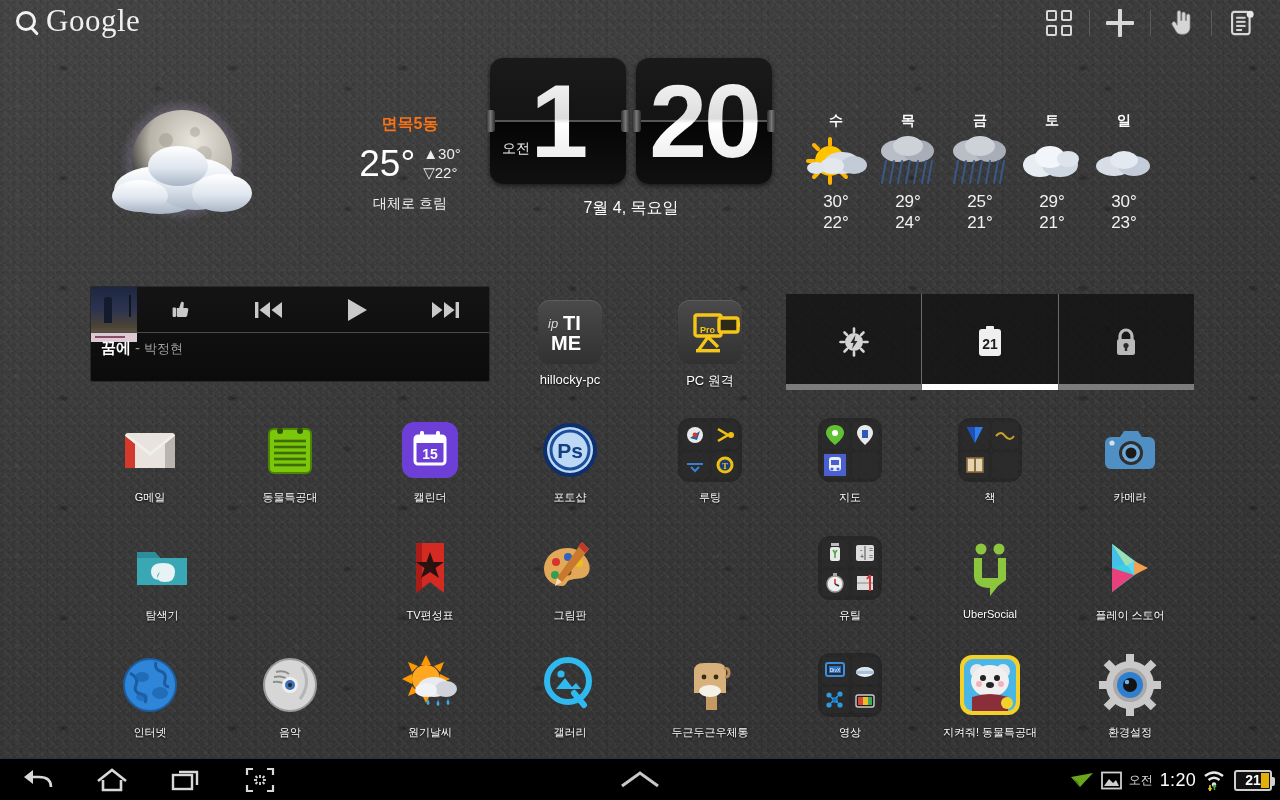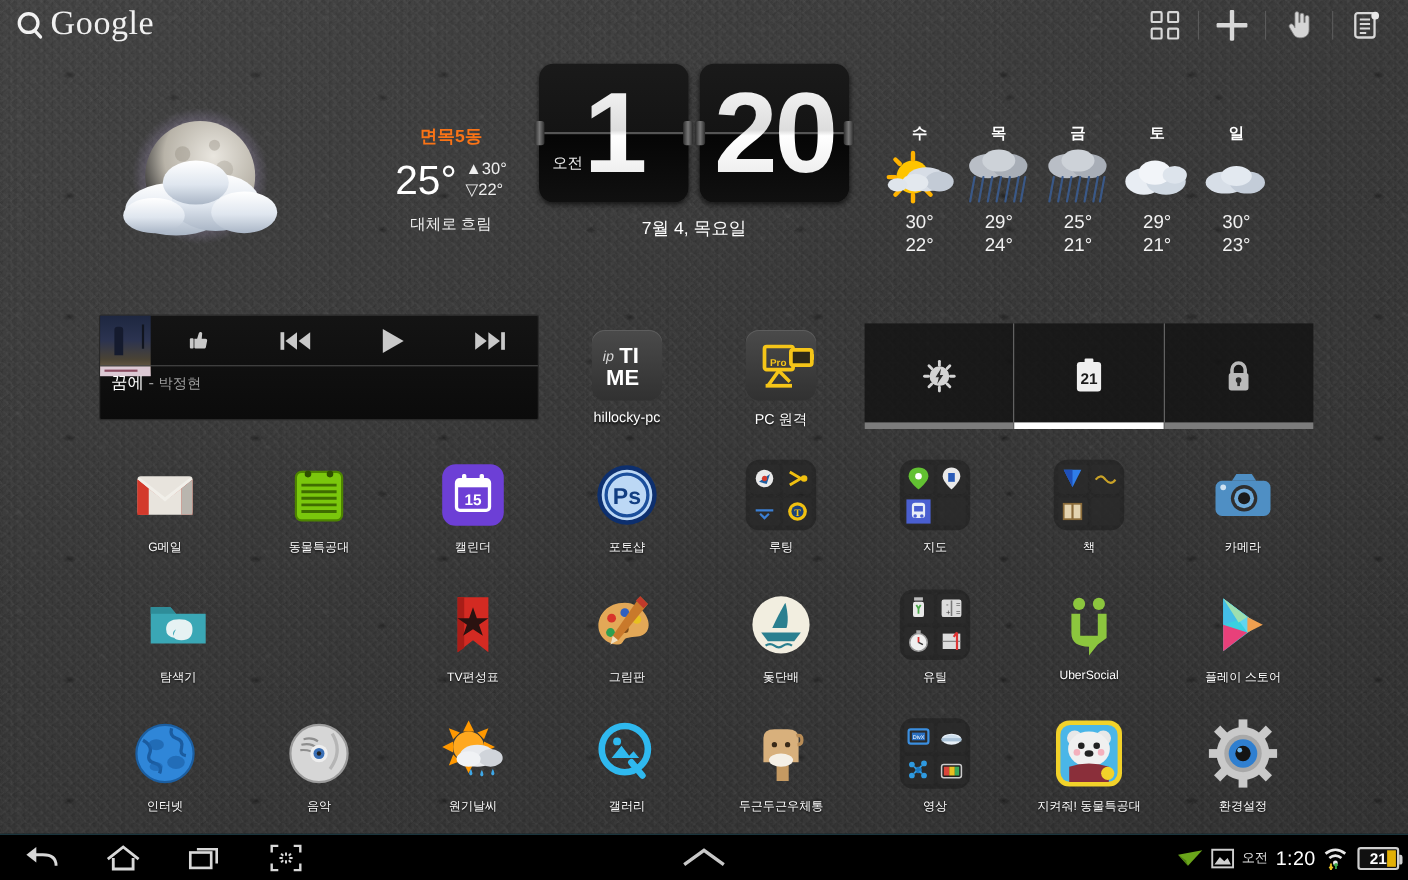--- a/index.html
+++ b/index.html
@@ -96,21 +96,21 @@
       background:linear-gradient(180deg,#1e2740 0%,#2b3350 40%,#4a4335 72%,#6a5b45 88%,#cbb8c6 100%);
       overflow:hidden; }
   #album-art .fig{ position:absolute; left:13px; top:10px; width:8px; height:26px; background:#151b2e; border-radius:3px 3px 0 0;}
   #album-art .tree{ position:absolute; right:6px; top:8px; width:2px; height:22px; background:#11151f;}
   #album-art .band{ position:absolute; left:0; bottom:0; width:100%; height:9px; background:#dcc9d4;}
   #album-art .band:after{ content:""; position:absolute; left:4px; top:3px; width:30px; height:2px; background:#8a4a60; }
   #mp-controls{ position:absolute; left:46px; top:0; right:0; height:45px; display:flex; align-items:center; }
   .mp-btn{ flex:1; display:flex; align-items:center; justify-content:center; cursor:pointer; height:45px; }
   #mp-divider{ position:absolute; left:0; top:45px; width:100%; height:1px; background:#4a4a4a; }
   #mp-track{ position:absolute; left:10px; top:52px; font-size:15px; }
-  #mp-title{ font-weight:normal; color:#fff; }
+  #mp-title{ font-weight:bold; color:#fff; }
   #mp-dash{ color:#9a9a9a; margin:0 4px; }
   #mp-artist{ color:#9e9e9e; font-size:13px; }
 
   
   #control-widget{ position:absolute; left:786px; top:294px; width:408px; height:96px; display:flex;
       background:rgba(18,18,18,.82); }
   .cw{ flex:1; position:relative; display:flex; align-items:center; justify-content:center; cursor:pointer; }
   .cw + .cw{ border-left:1px solid #6a6a6a; }
   .cw-bar{ position:absolute; left:0; bottom:0; width:100%; height:6px; background:#7c7c7c; }
   .cw.active .cw-bar{ background:#fff; }
@@ -640,33 +640,20 @@
         <circle cx="17" cy="39" r="4" fill="#2fa050"></circle>
         <circle cx="30" cy="36" r="3.5" fill="#7b4a18"></circle>
         <path d="M44 6 L51 13 L24 46 L17 50 L19 42z" fill="#c9792b"></path>
         <path d="M44 6 L51 13 L47 17 L40 10z" fill="#c03a2b"></path>
         <path d="M17 50 L19 42 L24 46z" fill="#f0e0c0"></path>
       </svg>
     </div>
     <div class="lbl">그림판</div>
   </div>
 
-  <div class="app" style="left:650px;top:536px">
-    <div class="ic">
-      <svg width="64" height="64" viewBox="0 0 64 64">
-        <circle cx="32" cy="32" r="26" fill="#f2eee0"></circle>
-        <path d="M36 12 C36 12 40 26 37 35 L24 35 C24 35 30 22 36 12z" fill="#2a7f8f"></path>
-        <path d="M14 39 L50 39 L44 47 L20 47z" fill="#2a7f8f"></path>
-        <g stroke="#2a7f8f" stroke-width="2" fill="none">
-          <path d="M18 51 q4 -3 8 0 q4 3 8 0 q4 -3 8 0"></path>
-        </g>
-      </svg>
-    </div>
-    <div class="lbl">돛단배</div>
-  </div>
 
   <div class="app" style="left:790px;top:536px">
     <div class="ic folder">
       <div>
         <svg width="20" height="22" viewBox="0 0 20 22">
             <rect x="5" y="5" width="10" height="14" rx="2" fill="#e9e9e9"></rect>
             <rect x="6" y="1" width="8" height="3" fill="#bdbdbd"></rect>
             <path d="M8 8 l2 3 2 -3" stroke="#4aa84a" stroke-width="1.6" fill="none"></path>
             <path d="M10 11 v5" stroke="#4aa84a" stroke-width="1.6"></path>
           </svg>

